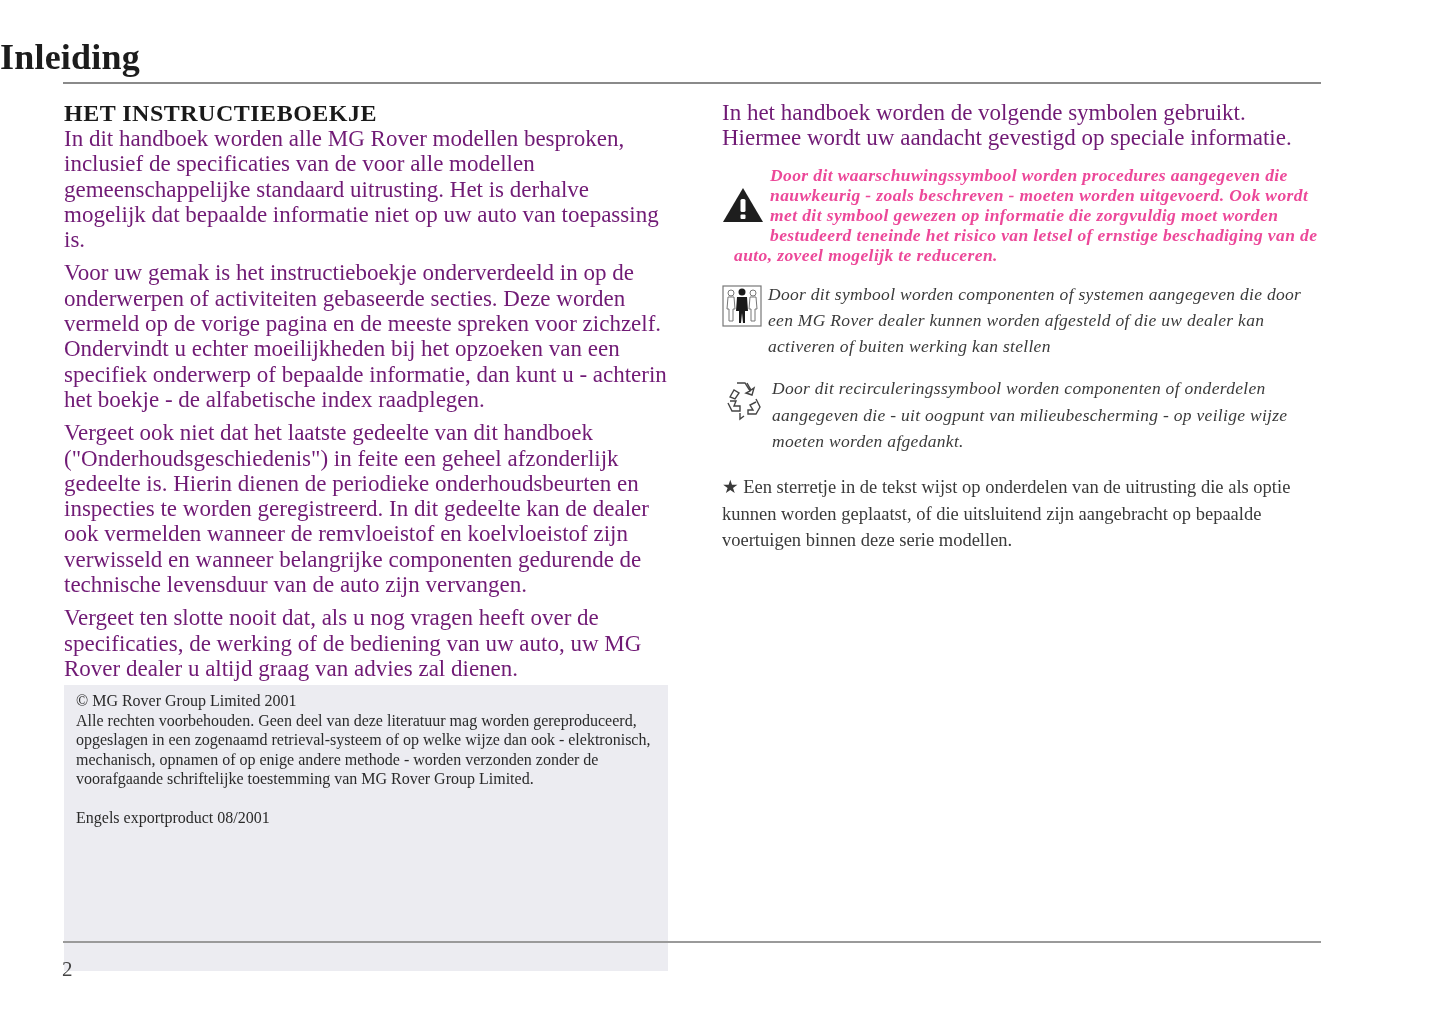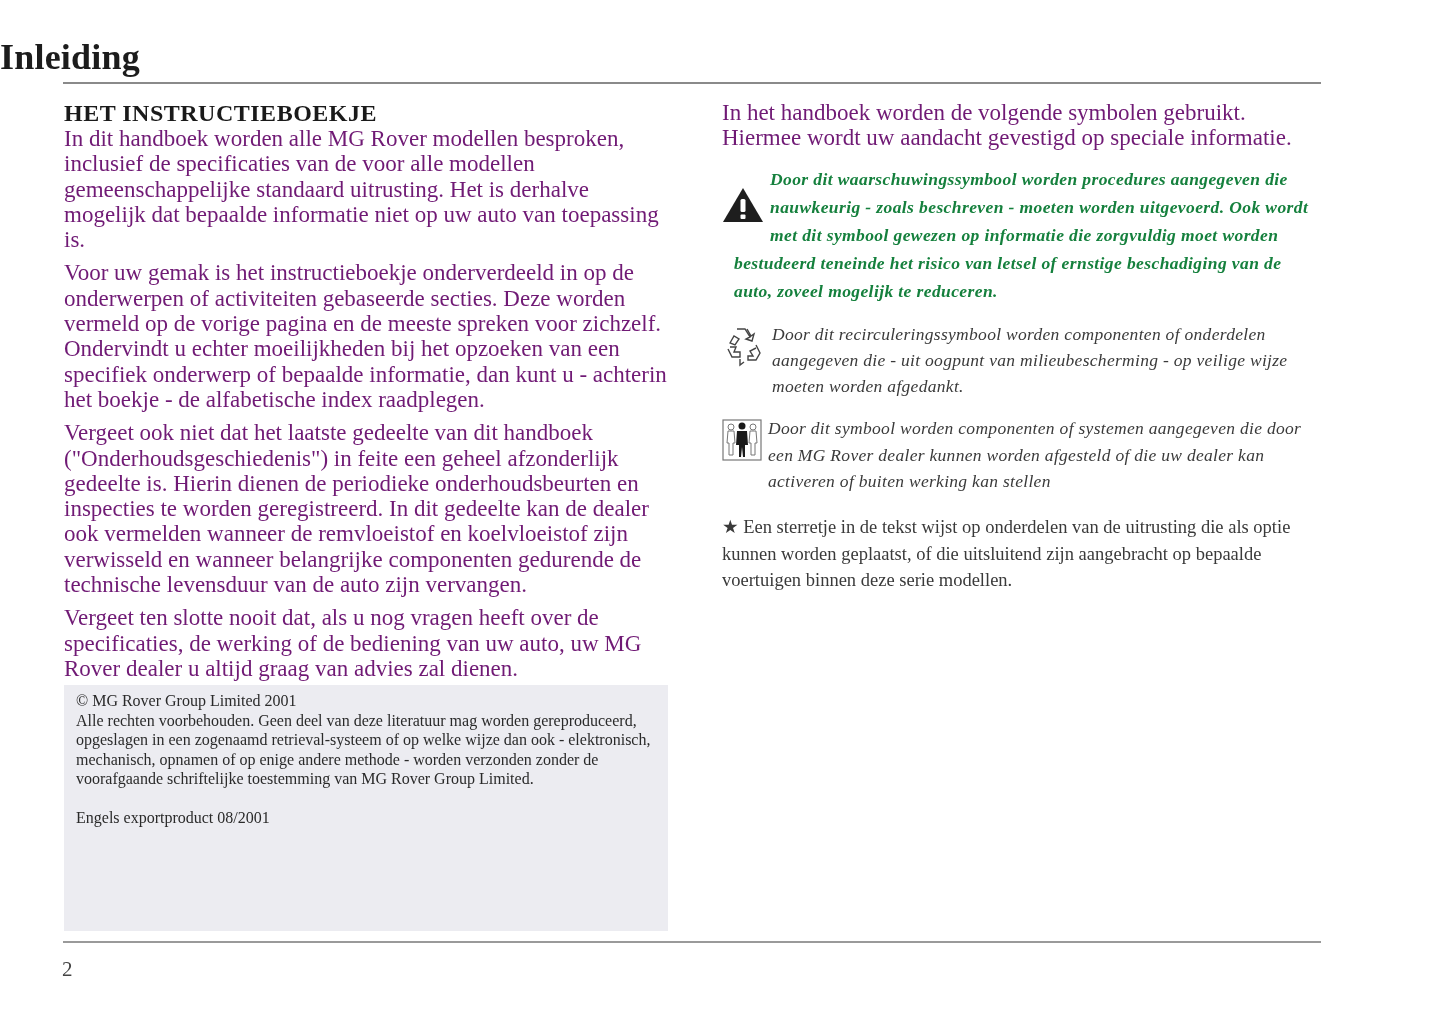--- a/index.html
+++ b/index.html
@@ -19,30 +19,30 @@
   .col.left { left:64px; top:100px; width:610px; }
   .col.right { left:722px; top:100px; width:600px; }
   .heading {
     font-size:24px; letter-spacing:0.5px; color:#1a1a1a; margin:0; line-height:26px;
   }
   .para {
     font-size:23px; line-height:25.3px; margin:0 0 8px 0; color:#701a75;
   }
   .para.first { margin-top:0; }
   .infobox {
-    position:absolute; left:64px; top:685px; width:604px; height:246px;
+    position:absolute; left:64px; top:685px; width:604px; height:286px;
     background:#ececf1; padding:0;
   }
   .infobox .inner { padding:6px 12px 0 12px; font-size:16px; line-height:19.6px; color:#2a2a2a; }
   .infobox p { margin:0; }
   .infobox .gap { height:19px; }
   .note {
     position:relative; font-style:italic; margin:0 0 16px 0;
   }
-  .note.warning { font-weight:bold; font-size:17.5px; line-height:28px; color:#15803d; letter-spacing:0.4px; }
+  .note.warning { font-weight:bold; font-size:17.5px; line-height:20px; color:#ec4899; letter-spacing:0.4px; }
   .note.recycle, .note.dealer { font-size:17.5px; line-height:26.3px; color:#3a3a3a; letter-spacing:0.3px; }
   .icon-float { float:left; margin-right:6px; }
   .star-para { font-size:18.5px; line-height:26.5px; color:#3a3a3a; margin:0; }
   .page-number {
     position:absolute; left:62px; top:957px; font-size:21px; color:#444;
   }
 </style>
 </head>
 <body>
 
@@ -74,47 +74,47 @@
     <span class="icon-float" style="margin-top:22px;">
       <svg width="42" height="36" viewBox="0 0 42 36">
         <polygon points="21,1 41,35 1,35" fill="#1e1e1e"></polygon>
         <rect x="18.5" y="12" width="5" height="13" rx="1.5" fill="#ffffff"></rect>
         <rect x="18.5" y="27.5" width="5" height="4.5" rx="1" fill="#ffffff"></rect>
       </svg>
     </span>
     <span style="display:block; padding-left:12px;">Door dit waarschuwingssymbool worden procedures aangegeven die nauwkeurig - zoals beschreven - moeten worden uitgevoerd. Ook wordt met dit symbool gewezen op informatie die zorgvuldig moet worden bestudeerd teneinde het risico van letsel of ernstige beschadiging van de auto, zoveel mogelijk te reduceren.</span>
   </div>
 
-  <div class="note recycle">
-    <span class="icon-float" style="margin-top:4px;">
-      <svg width="44" height="42" viewBox="0 0 44 42" fill="none" stroke="#444" stroke-width="1.4">
-        <path d="M15 4 L23 4 L28 12 L24 14 L30 16 L32 9 L29 11 L25 4"></path>
-        <path d="M8 18 L12 11 L17 14 L13 20 Z"></path>
-        <path d="M6 24 L10 32 L18 32 L18 27 L12 27 L14 22 L8 22"></path>
-        <path d="M34 20 L38 28 L34 35 L26 35 L26 31 L31 31 L28 26 L34 23"></path>
-        <path d="M22 37 L18 40 L18 34"></path>
-      </svg>
-    </span>
-    <span style="display:block;">Door dit recirculeringssymbool worden componenten of onderdelen aangegeven die - uit oogpunt van milieubescherming - op veilige wijze moeten worden afgedankt.</span>
-  </div>
-
   <div class="note dealer">
     <span class="icon-float" style="margin-top:4px;">
       <svg width="40" height="42" viewBox="0 0 40 42">
         <rect x="1" y="1" width="38" height="40" fill="#fff" stroke="#777" stroke-width="1.2"></rect>
         <g fill="none" stroke="#777" stroke-width="1">
           <circle cx="9" cy="8" r="3"></circle>
           <path d="M6 12 L12 12 L13 24 L11 24 L11 36 L7 36 L7 24 L5 24 Z"></path>
           <circle cx="31" cy="8" r="3"></circle>
           <path d="M28 12 L34 12 L35 24 L33 24 L33 36 L29 36 L29 24 L27 24 Z"></path>
         </g>
         <circle cx="20" cy="7" r="3.5" fill="#1a1a1a"></circle>
         <path d="M15 12 L25 12 L26 26 L23 26 L23 38 L21 38 L20 28 L19 38 L17 38 L17 26 L14 26 Z" fill="#1a1a1a"></path>
       </svg>
     </span>
     <span style="display:block;">Door dit symbool worden componenten of systemen aangegeven die door een MG Rover dealer kunnen worden afgesteld of die uw dealer kan activeren of buiten werking kan stellen</span>
   </div>
 
+  <div class="note recycle">
+    <span class="icon-float" style="margin-top:4px;">
+      <svg width="44" height="42" viewBox="0 0 44 42" fill="none" stroke="#444" stroke-width="1.4">
+        <path d="M15 4 L23 4 L28 12 L24 14 L30 16 L32 9 L29 11 L25 4"></path>
+        <path d="M8 18 L12 11 L17 14 L13 20 Z"></path>
+        <path d="M6 24 L10 32 L18 32 L18 27 L12 27 L14 22 L8 22"></path>
+        <path d="M34 20 L38 28 L34 35 L26 35 L26 31 L31 31 L28 26 L34 23"></path>
+        <path d="M22 37 L18 40 L18 34"></path>
+      </svg>
+    </span>
+    <span style="display:block;">Door dit recirculeringssymbool worden componenten of onderdelen aangegeven die - uit oogpunt van milieubescherming - op veilige wijze moeten worden afgedankt.</span>
+  </div>
+
   <p class="star-para" style="margin-top:20px;">★ Een sterretje in de tekst wijst op onderdelen van de uitrusting die als optie kunnen worden geplaatst, of die uitsluitend zijn aangebracht op bepaalde voertuigen binnen deze serie modellen.</p>
 </div>
 
 <div class="rule bottom"></div>
 <div class="page-number">2</div>
 
 </body></html>

